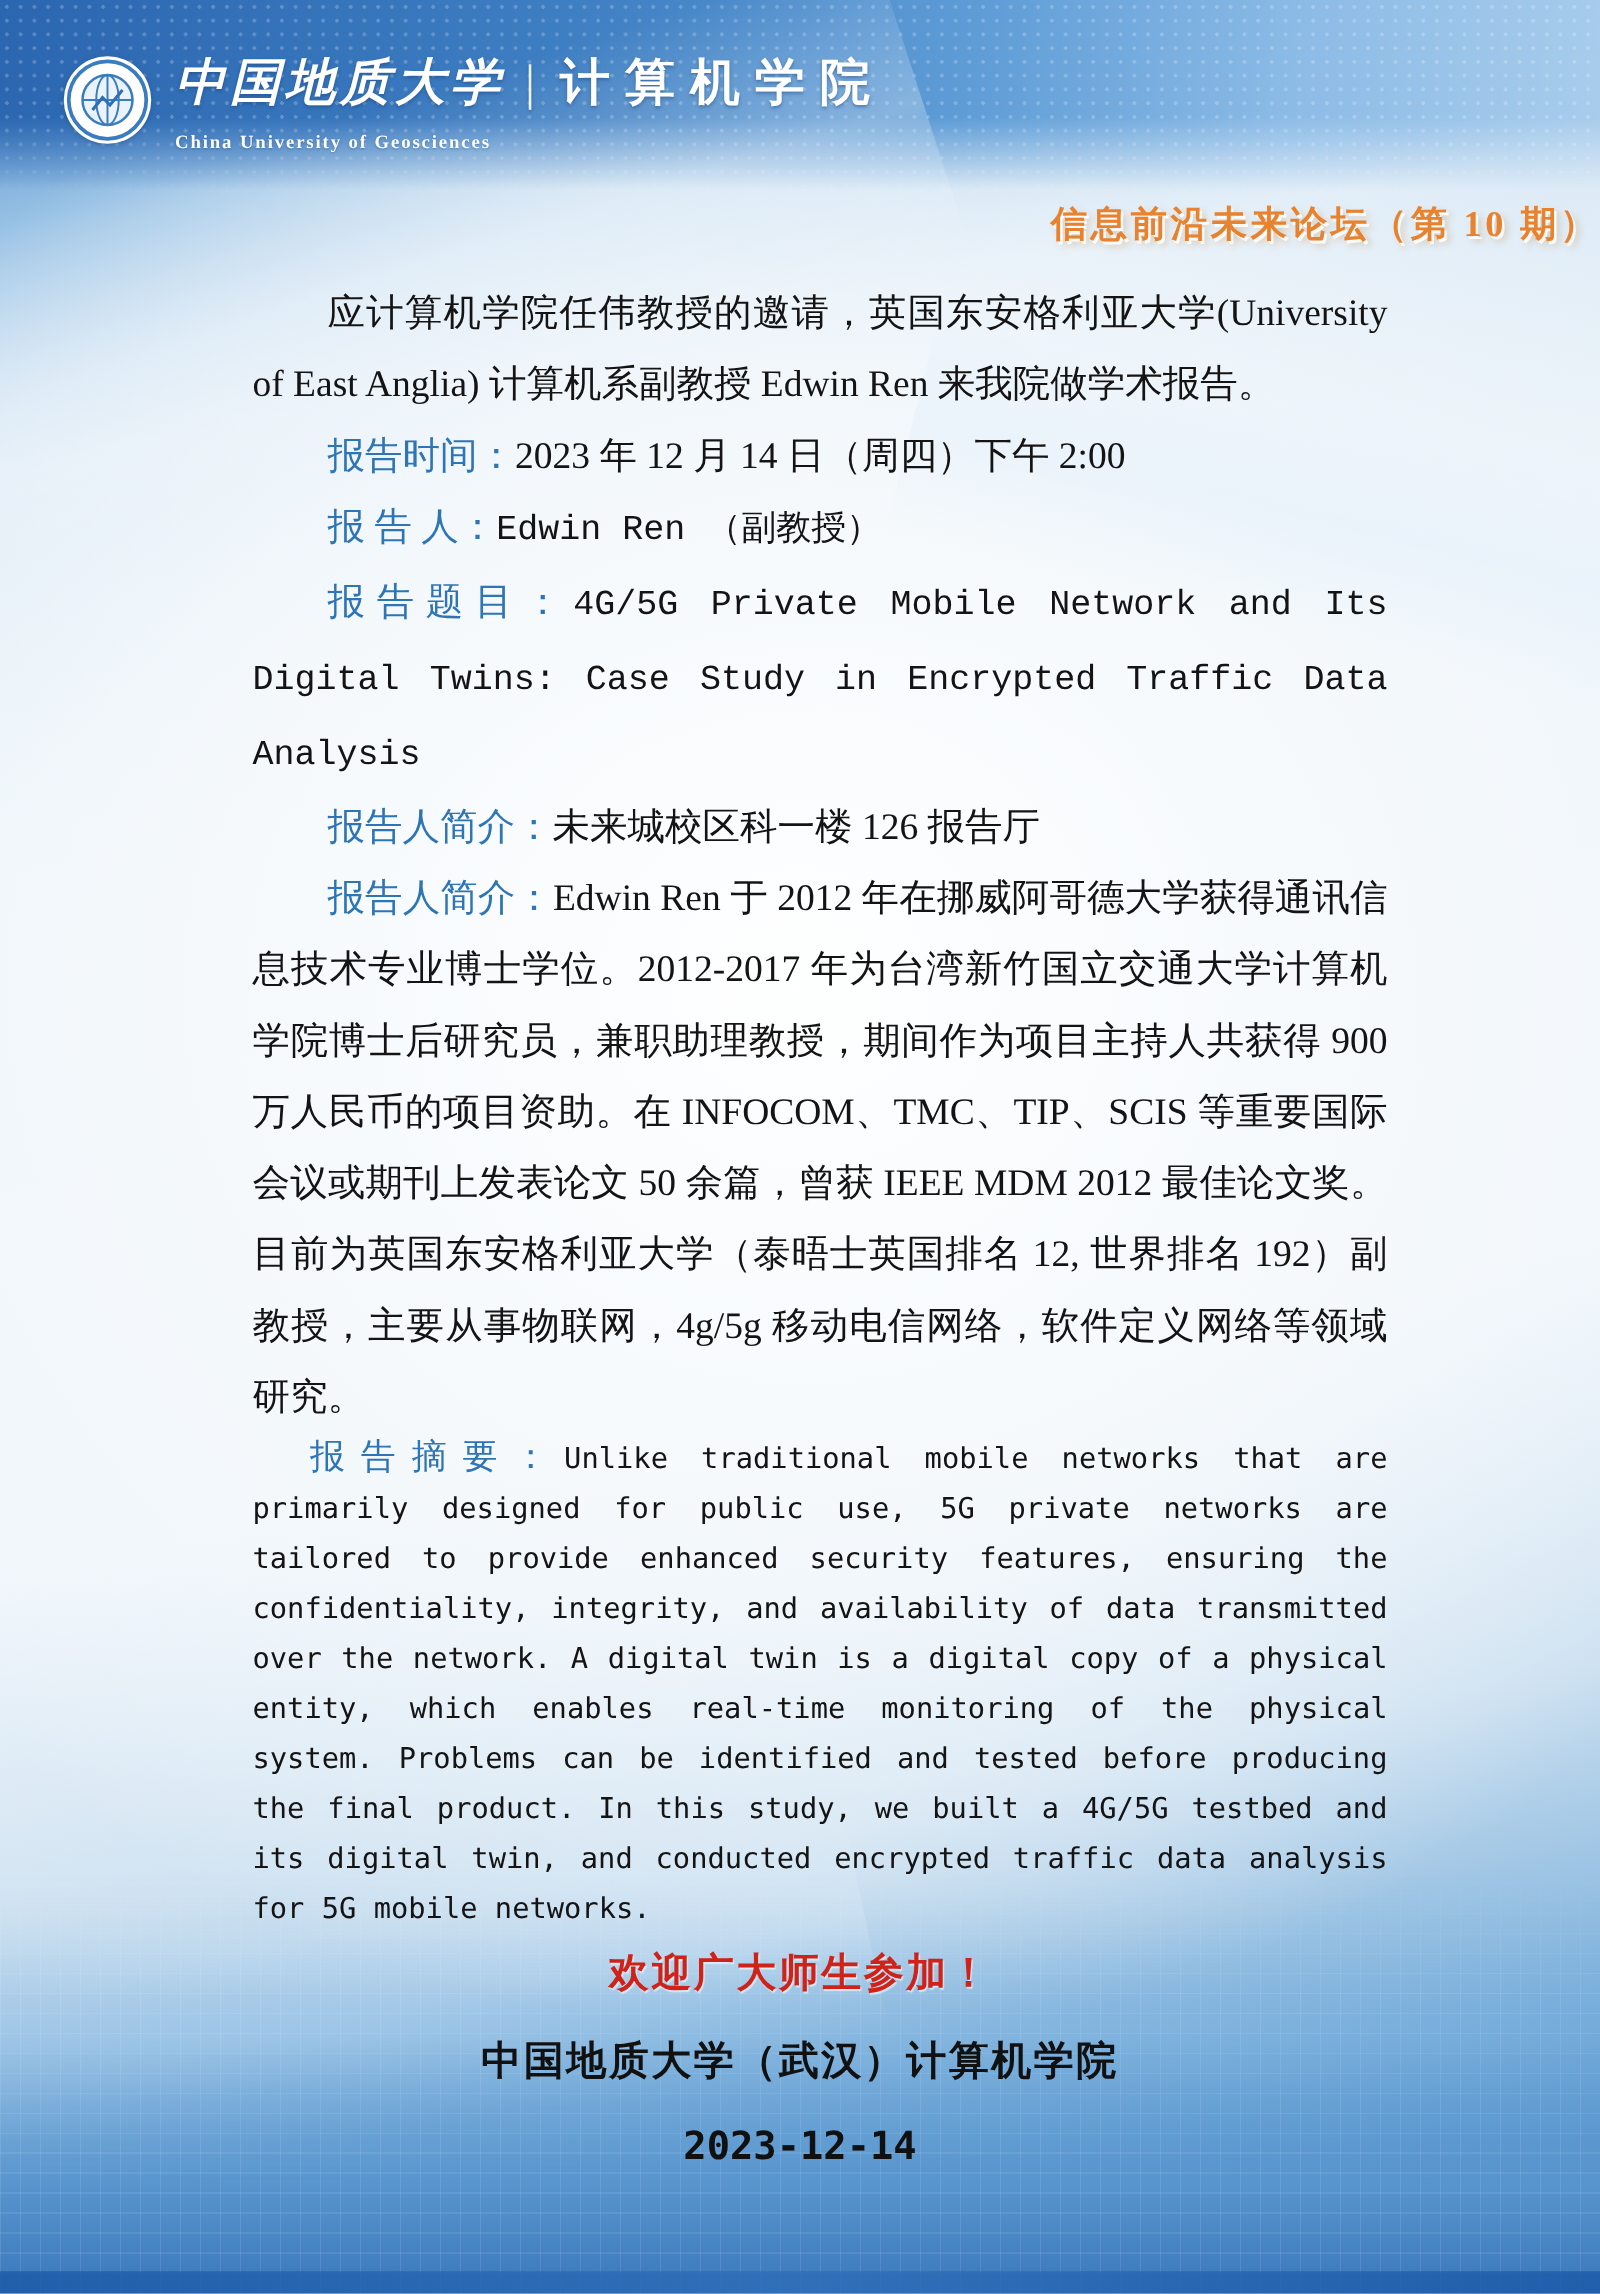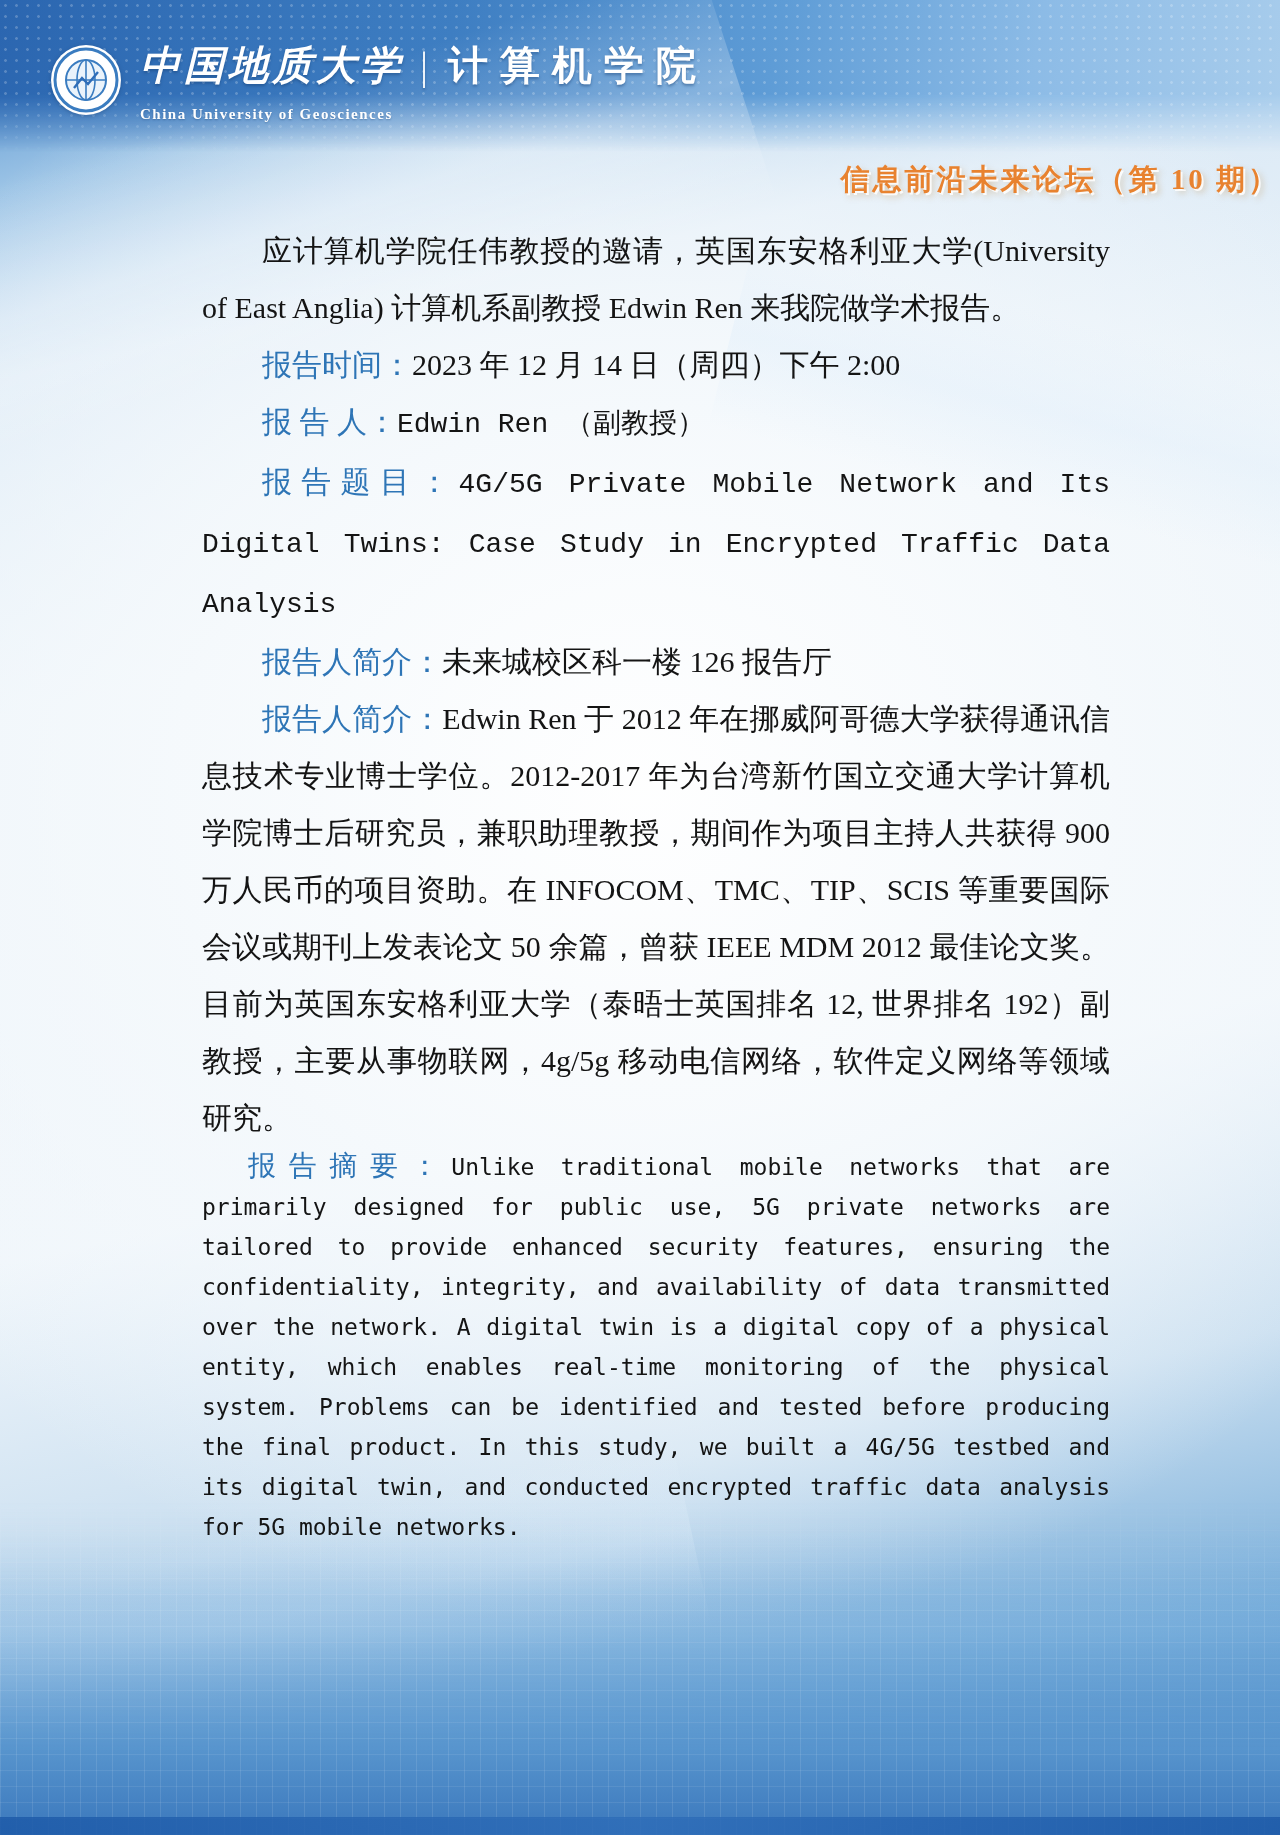--- a/index.html
+++ b/index.html
@@ -194,14 +194,19 @@
 
     <p class="bio">
       <span class="label">报告人简介：</span><span class="value">Edwin Ren 于 2012 年在挪威阿哥德大学获得通讯信息技术专业博士学位。2012-2017 年为台湾新竹国立交通大学计算机学院博士后研究员，兼职助理教授，期间作为项目主持人共获得 900 万人民币的项目资助。在 INFOCOM、TMC、TIP、SCIS 等重要国际会议或期刊上发表论文 50 余篇，曾获 IEEE MDM 2012 最佳论文奖。目前为英国东安格利亚大学（泰晤士英国排名 12, 世界排名 192）副教授，主要从事物联网，4g/5g 移动电信网络，软件定义网络等领域研究。</span>
     </p>
 
     <p class="abstract">
       <span class="label">报告摘要：</span><span class="value">Unlike traditional mobile networks that are primarily designed for public use, 5G private networks are tailored to provide enhanced security features, ensuring the confidentiality, integrity, and availability of data transmitted over the network. A digital twin is a digital copy of a physical entity, which enables real-time monitoring of the physical system. Problems can be identified and tested before producing the final product. In this study, we built a 4G/5G testbed and its digital twin, and conducted encrypted traffic data analysis for 5G mobile networks.</span>
     </p>
   </div>
 
+  <div class="footer">
+    <p class="welcome">欢迎广大师生参加！</p>
+    <p class="org">中国地质大学（武汉）计算机学院</p>
+    <p class="date">2023-12-14</p>
+  </div>
 
 </div>
 
 </body></html>

